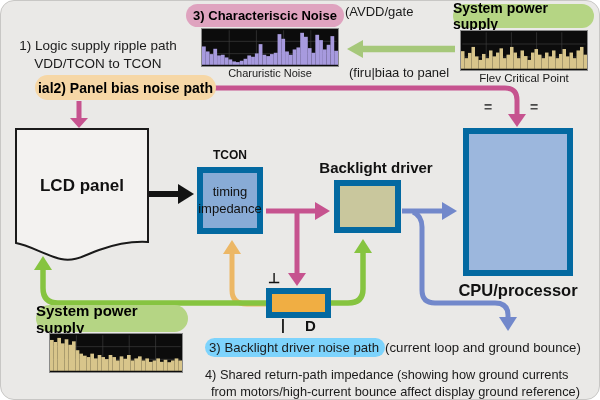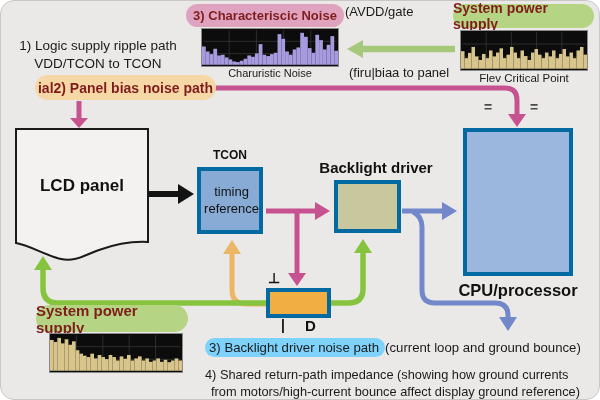--- a/index.html
+++ b/index.html
@@ -1,22 +1,22 @@
 <!DOCTYPE html>
 <html><head>
 <meta charset="utf-8">
 <style>
   html,body{margin:0;padding:0;background:#ffffff;font-family:"Liberation Sans",sans-serif;}
   #canvas{position:relative;width:600px;height:400px;background:#eae9e7;border-radius:14px;
           overflow:hidden;border:1px solid #c8c7c5;box-sizing:border-box;}
   #wires{position:absolute;left:0;top:0;width:600px;height:400px;}
   .abs{position:absolute;}
-  .pill{border-radius:13px;font-weight:bold;color:#7f1d1d;display:flex;align-items:center;justify-content:center;}
+  .pill{border-radius:13px;font-weight:bold;color:#000000;display:flex;align-items:center;justify-content:center;}
   .note{color:#1b1b1b;}
-  .box{box-sizing:border-box;border:4px solid #0369a1;display:flex;align-items:center;justify-content:flex-end;}
+  .box{box-sizing:border-box;border:6px solid #0369a1;display:flex;align-items:center;justify-content:center;}
   .chart{box-sizing:border-box;background:#0c0c0c;border:1px solid #8a8a8a;}
   .chart svg{display:block;width:100%;height:100%;}
   .caption{color:#1b1b1b;text-align:center;}
   .blockLabel{font-weight:bold;color:#111;text-align:center;}
   .pin{font-weight:bold;color:#111;}
 </style>
 </head>
 <body>
 
 <div id="canvas">
@@ -169,21 +169,21 @@
       </svg>
   </div>
   <div class="abs caption" style="left:455px;top:71px;width:136px;font-size:11.5px;">Flev Critical Point</div>
 
   <div class="abs blockLabel" style="left:15px;top:175px;width:132px;font-size:17px;">LCD panel</div>
 
   <div class="abs blockLabel" style="left:196px;top:147px;width:66px;font-size:12px;">TCON</div>
   <div class="abs box" style="left: 196px; top: 166px; width: 66px; height: 67px; background: rgb(136, 171, 214);">
     <div style="text-align:center;font-size:13px;line-height:1.25;color:#111;">
       <div>timing</div>
-      <div>reference</div>
+      <div>impedance</div>
     </div>
   </div>
 
   <div class="abs blockLabel" style="left:310px;top:158px;width:130px;font-size:15px;">Backlight driver</div>
   <div class="abs box" style="left: 333px; top: 179px; width: 67px; height: 53px; background: rgb(201, 199, 157);"></div>
 
   <div class="abs box" style="left: 462px; top: 127px; width: 110px; height: 148px; background: rgb(156, 183, 221);"></div>
   <div class="abs blockLabel" style="left:452px;top:280px;width:130px;font-size:16.5px;">CPU/processor</div>
   <div class="abs pin" style="left:483px;top:98px;font-size:14px;color:#4a4a4a;">=</div>
   <div class="abs pin" style="left:529px;top:98px;font-size:14px;color:#4a4a4a;">=</div>

